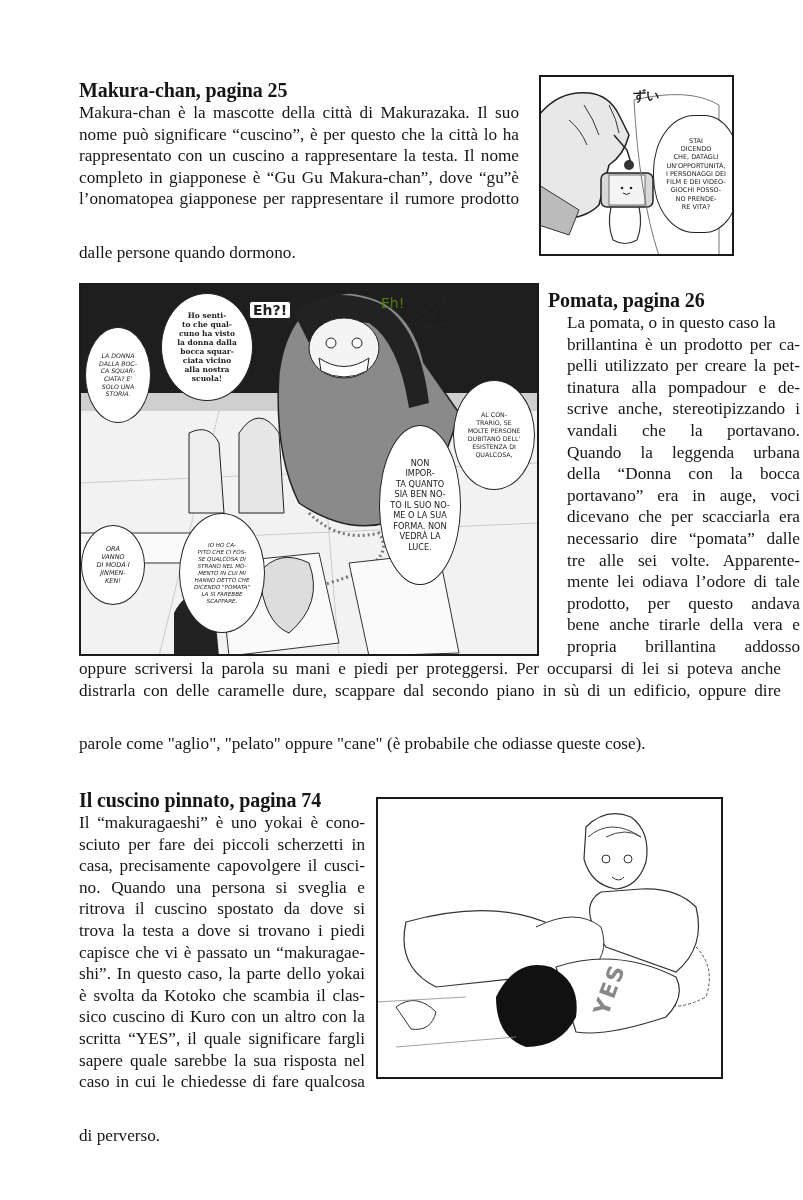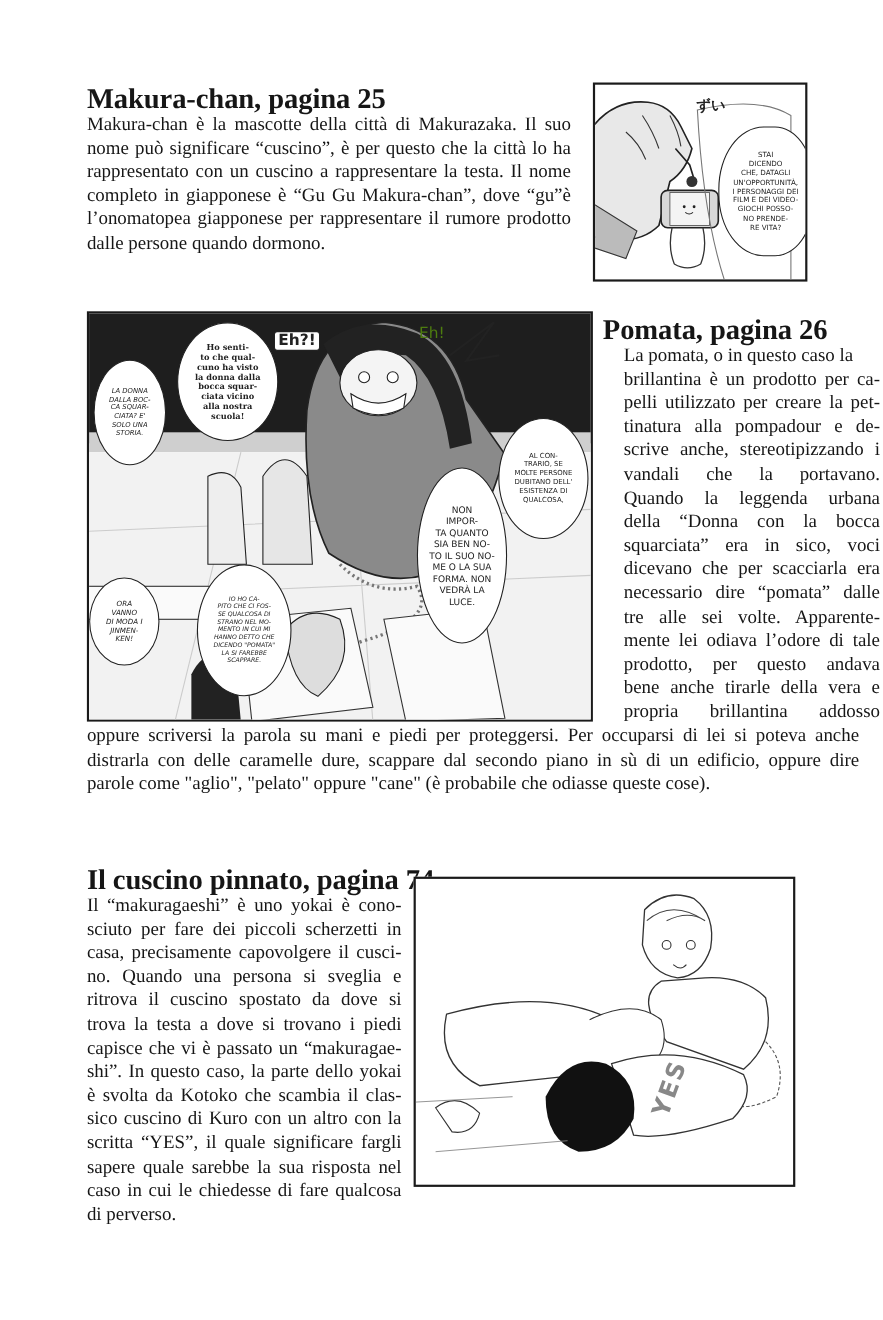--- a/index.html
+++ b/index.html
@@ -1,21 +1,21 @@
 <!DOCTYPE html>
 <html><head>
 <meta charset="utf-8">
 <style>
   html, body { margin: 0; padding: 0; background: #ffffff; }
   body { width: 803px; height: 1200px; position: relative; overflow: hidden;
          font-family: "Liberation Serif", "DejaVu Serif", serif; color: #161616; }
-  .heading { position: absolute; font-weight: bold; font-size: 26px; line-height: 24px; margin: 0; letter-spacing: -0.1px; }
+  .heading { position: absolute; font-weight: bold; font-size: 20px; line-height: 24px; margin: 0; letter-spacing: -0.1px; }
   .para { position: absolute; font-size: 17.2px; line-height: 21.6px; text-align: justify; margin: 0; }
   .para .ln { display: block; text-align: justify; text-align-last: justify; white-space: nowrap; }
-  .para .ln.last { text-align-last: left; }
+  .para .ln.last { text-align-last: left; margin-top: 32px; }
   .panel { position: absolute; border: 2.5px solid #1a1a1a; background: #fff; box-sizing: border-box; overflow: hidden; }
   .bubble { position: absolute; background: #fff; border: 1.5px solid #222; border-radius: 50%;
             display: flex; align-items: center; justify-content: center; text-align: center;
             font-family: "DejaVu Sans", sans-serif; color: #222; box-sizing: border-box; padding: 4px; }
   .bubble span { display: block; white-space: pre-line; }
   .sfx { position: absolute; font-family: "DejaVu Sans", sans-serif; font-weight: bold; color: #222; }
 </style>
 </head>
 <body>
 
@@ -143,21 +143,21 @@
 <h2 class="heading" style="left:548px; top:288px;font-family:Liberation Serif, serif;">Pomata, pagina 26</h2>
 <div class="para" style="left:548px; top:312px; width:233px;margin-left:19px;">
   <span class="ln" style="text-align-last:left;">La pomata, o in questo caso la</span>
   <span class="ln">brillantina è un prodotto per ca-</span>
   <span class="ln">pelli utilizzato per creare la pet-</span>
   <span class="ln">tinatura alla pompadour e de-</span>
   <span class="ln">scrive anche, stereotipizzando i</span>
   <span class="ln">vandali che la portavano.</span>
   <span class="ln">Quando la leggenda urbana</span>
   <span class="ln">della “Donna con la bocca</span>
-  <span class="ln">squarciata” era in sico, voci</span>
+  <span class="ln">portavano” era in auge, voci</span>
   <span class="ln">dicevano che per scacciarla era</span>
   <span class="ln">necessario dire “pomata” dalle</span>
   <span class="ln">tre alle sei volte. Apparente-</span>
   <span class="ln">mente lei odiava l’odore di tale</span>
   <span class="ln">prodotto, per questo andava</span>
   <span class="ln">bene anche tirarle della vera e</span>
   <span class="ln">propria brillantina addosso</span>
 </div>
 <div class="para" style="left:79px; top:658px; width:702px;">
   <span class="ln">oppure scriversi la parola su mani e piedi per proteggersi. Per occuparsi di lei si poteva anche</span>

